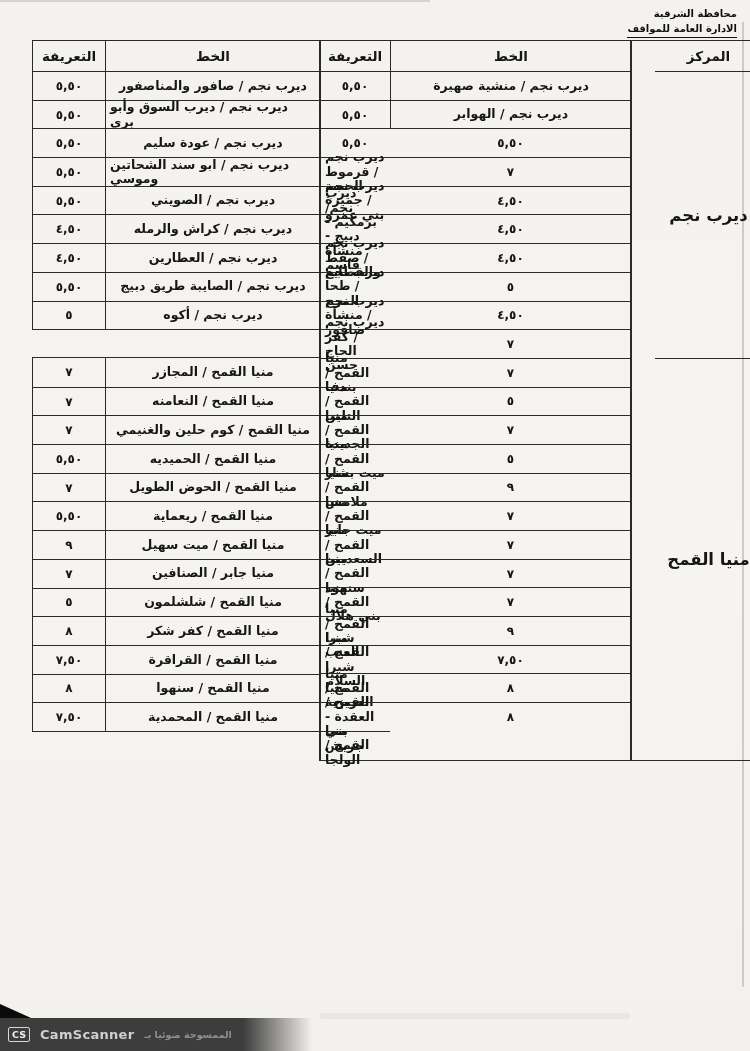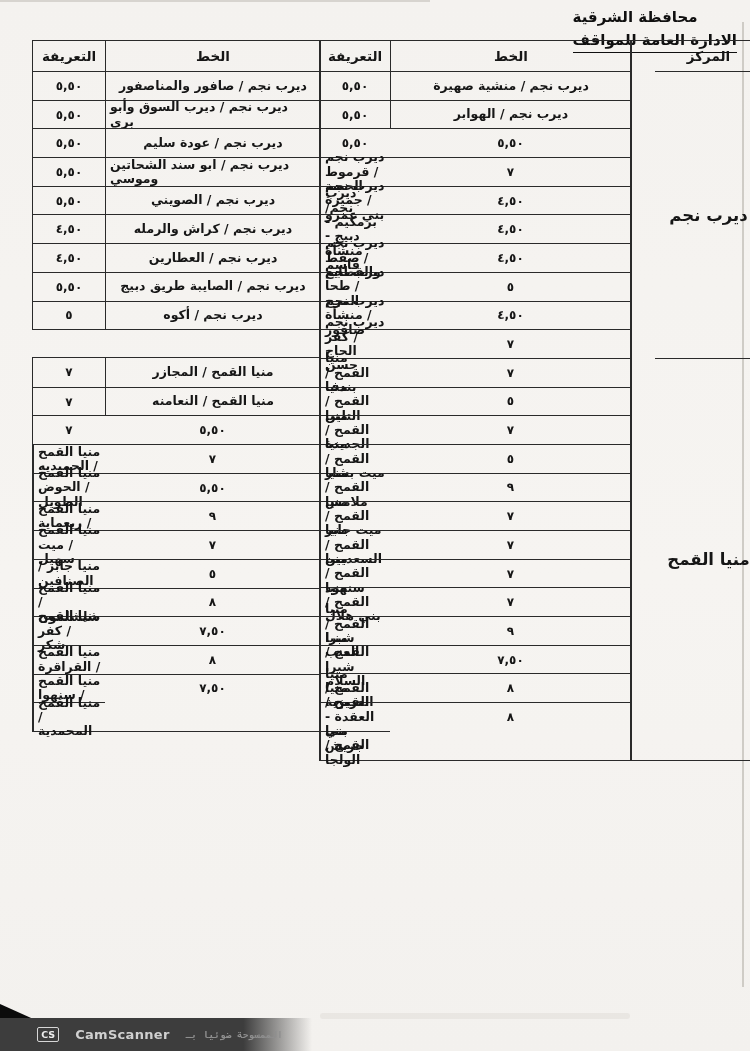--- a/index.html
+++ b/index.html
@@ -2,22 +2,22 @@
 <html lang="ar"><head>
 <meta charset="utf-8">
 <style>
   html,body{margin:0;padding:0;background:#e8e6e2;}
   .page{
     position:relative;width:750px;height:1051px;overflow:hidden;
     background:linear-gradient(180deg,#f4f2ef 0%,#f6f4f1 55%,#f3f1ee 100%);
     font-family:"DejaVu Sans",sans-serif;font-weight:bold;color:#161616;
   }
   
-  .doc-header{position:absolute;top:6px;right:13px;text-align:left;
-    font-size:15px;line-height:1.5;direction:rtl;color:#101010;}
+  .doc-header{position:absolute;top:6px;right:13px;text-align:right;
+    font-size:10px;line-height:1.5;direction:rtl;color:#101010;}
   .doc-header .l2{border-bottom:1.7px solid #101010;padding-bottom:1px;}
 
   
   .grid{position:absolute;display:grid;border:1.6px solid #2a2a2a;background:transparent;}
   #tbl-left-1{left:32px;top:40px;grid-template-columns:72px 215px;grid-template-rows:30px repeat(9,28.7px);}
   #tbl-left-2{left:32px;top:357px;grid-template-columns:72px 215px;grid-template-rows:repeat(13,28.7px);}
   #tbl-right {left:319px;top:40px;grid-template-columns:70px 241px;grid-template-rows:30px repeat(24,28.7px);}
   #tbl-center{left:630px;top:40px;grid-template-columns:107px;grid-template-rows:30px 287px 401.8px;padding-left:24px;}
 
   .c{display:flex;align-items:center;justify-content:center;border-top:1.3px solid #2a2a2a;}
@@ -29,25 +29,25 @@
   .ctr{font-size:16.5px;direction:rtl;}
 
   
   .edge-top{position:absolute;left:0;top:0;width:430px;height:2px;background:#d7d4cf;}
   .edge-right{position:absolute;right:6px;top:22px;width:2px;height:965px;background:#cfccc6;}
   .smudge{position:absolute;left:320px;top:1013px;width:310px;height:6px;background:#e4e1dc;border-radius:3px;opacity:.65;}
 
   
   .footer-bar{position:absolute;left:0;top:1018px;width:312px;height:33px;box-sizing:border-box;
     background:linear-gradient(90deg,#3d3d3d 0%,#3d3d3d 78%,rgba(61,61,61,0) 100%);
-    display:flex;align-items:center;gap:16px;padding-left:8px;justify-content:center;}
+    display:flex;align-items:center;gap:10px;padding-left:8px;}
   .cs-badge{border:1.5px solid #d6d6d6;color:#ededed;font-size:9.5px;line-height:13px;
     padding:0 3px;border-radius:2px;}
   .cs-brand{color:#d0d0d0;font-size:13px;letter-spacing:.3px;}
-  .cs-arabic{color:#8f8f8f;font-size:9.5px;direction:rtl;font-family:Liberation Mono, monospace;}
+  .cs-arabic{color:#8f8f8f;font-size:9.5px;direction:rtl;}
   .corner-wedge{position:absolute;left:0;top:1004px;width:40px;height:30px;background:#0b0b0b;
     clip-path:polygon(0 0,100% 60%,0 100%);}
 </style>
 </head>
 <body>
 
 <div class="page">
 
   <div class="edge-top"></div>
   <div class="edge-right"></div>
@@ -78,20 +78,21 @@
       <div class="c line txt">ديرب نجم / الصايبة طريق دبيج</div>
       <div class="c num">٥</div>
       <div class="c line txt">ديرب نجم / أكوه</div>
     </div>
   <div id="tbl-left-2" class="grid">
       <div class="c num t0">٧</div>
       <div class="c line txt t0">منيا القمح / المجازر</div>
       <div class="c num">٧</div>
       <div class="c line txt">منيا القمح / النعامنه</div>
       <div class="c num">٧</div>
+      <div class="c line txt">منيا القمح / كوم حلين والغنيمي</div>
       <div class="c num">٥,٥٠</div>
       <div class="c line txt">منيا القمح / الحميديه</div>
       <div class="c num">٧</div>
       <div class="c line txt">منيا القمح / الحوض الطويل</div>
       <div class="c num">٥,٥٠</div>
       <div class="c line txt">منيا القمح / ريعماية</div>
       <div class="c num">٩</div>
       <div class="c line txt">منيا القمح / ميت سهيل</div>
       <div class="c num">٧</div>
       <div class="c line txt">منيا جابر / الصنافين</div>

